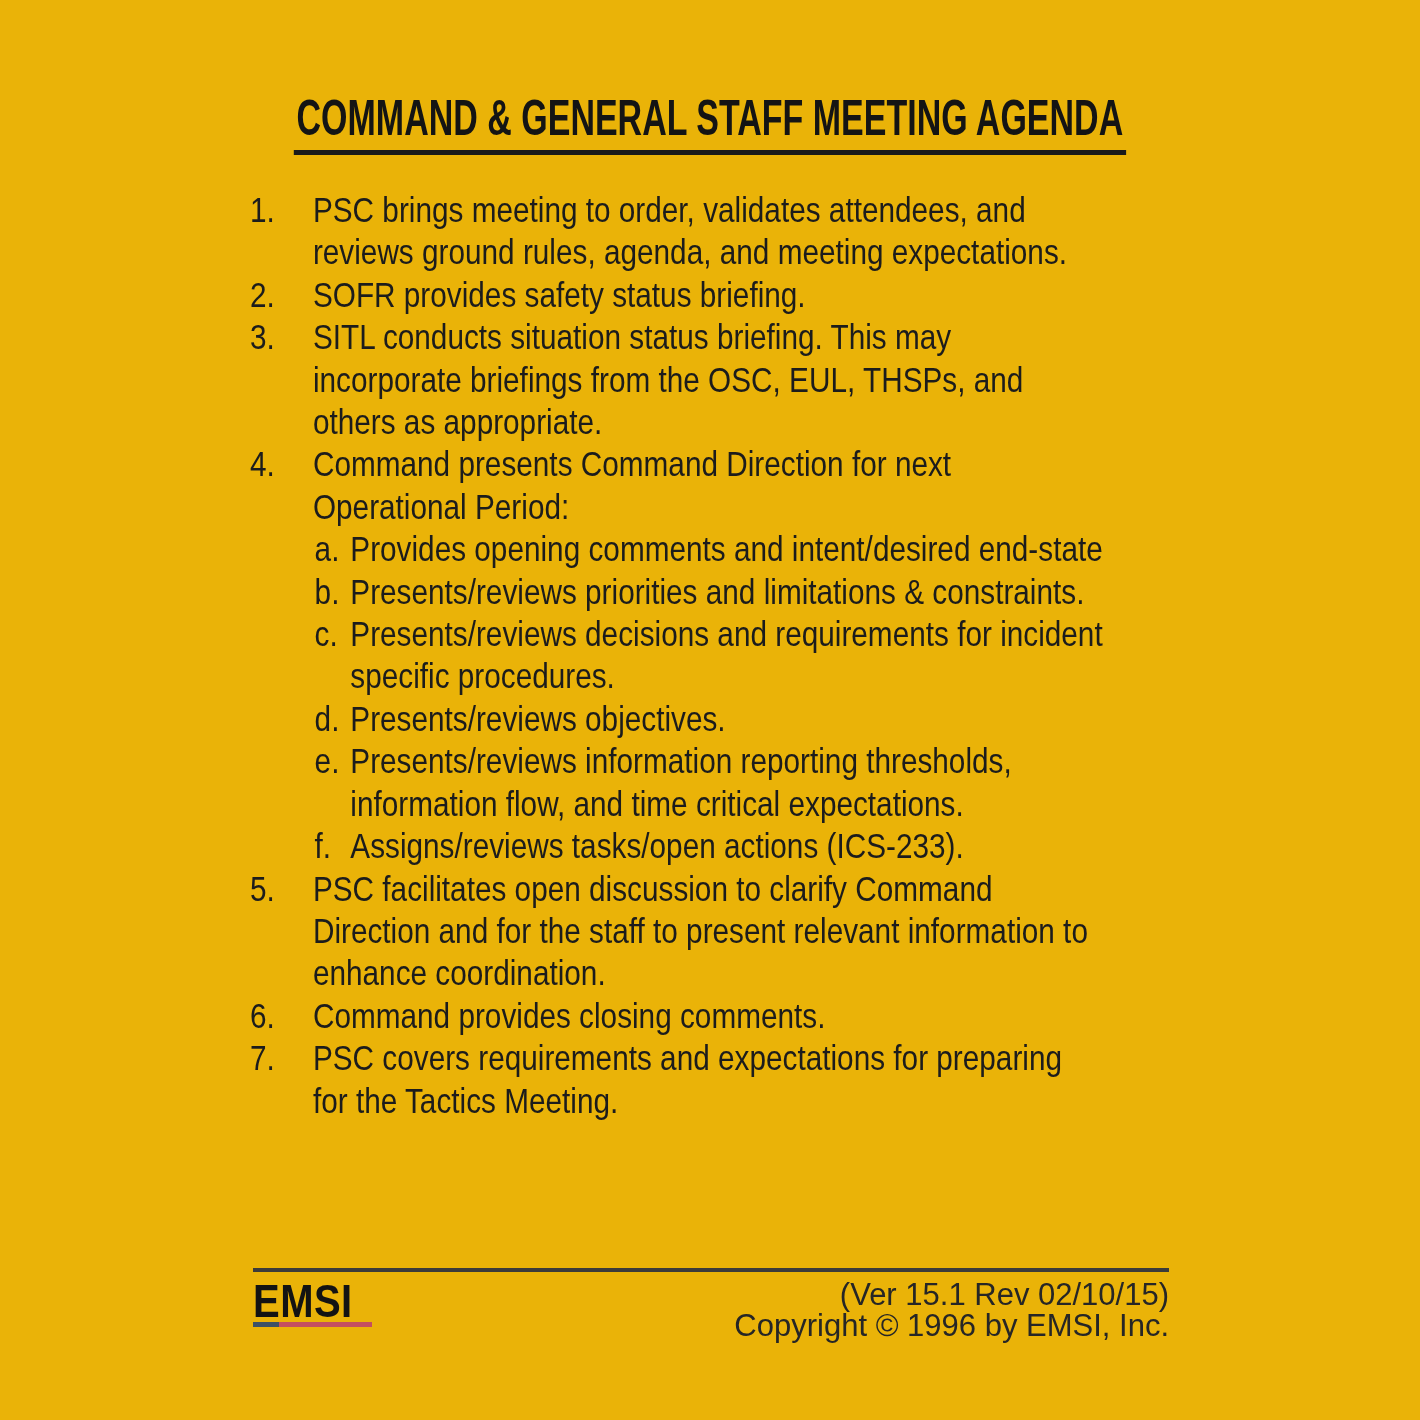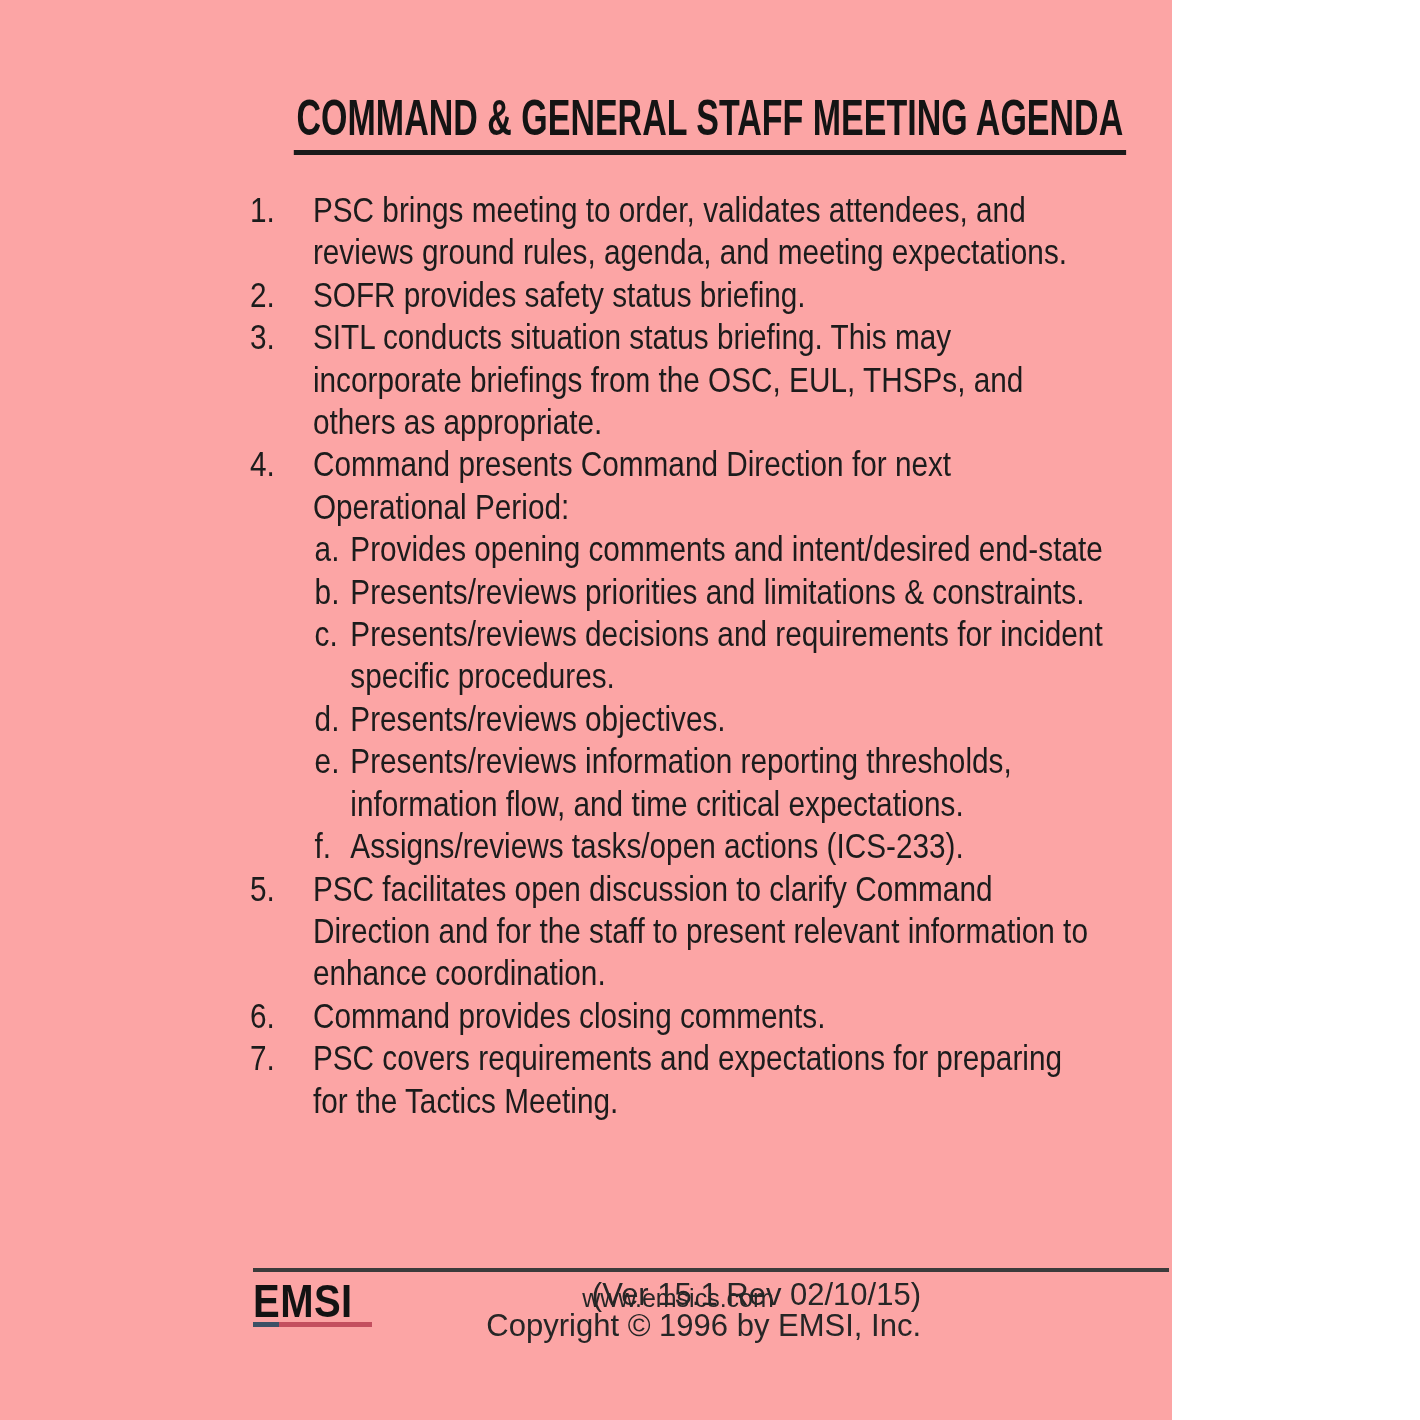--- a/index.html
+++ b/index.html
@@ -1,19 +1,19 @@
 <!DOCTYPE html>
 <html><head>
 <meta charset="utf-8">
 <style>
   html,body{margin:0;padding:0;background:#ffffff;}
   .page{
     position:relative;
-    width:1172px;height:1420px;
-    background:#fca5a5;
+    width:1420px;height:1420px;
+    background:#eab308;
     overflow:hidden;
     font-family:"Liberation Sans","DejaVu Sans",sans-serif;
     color:#1e1e1e;
   }
   
   .title-wrap{
     position:absolute;top:92px;left:0;width:1420px;
     text-align:center;
   }
   .title-inner{
@@ -155,20 +155,19 @@
 for the Tactics Meeting.</span>
     </div>
 
   </div>
 
   <div class="footer-rule"></div>
 
   <div class="logo-text">EMSI</div>
   <div class="logo-bar"></div>
 
-  <div class="site-url">www.emsics.com</div>
 
   <div class="version-block">
     <div>(Ver 15.1 Rev 02/10/15)</div>
     <div>Copyright © 1996 by EMSI, Inc.</div>
   </div>
 
 </div>
 
 </body></html>

